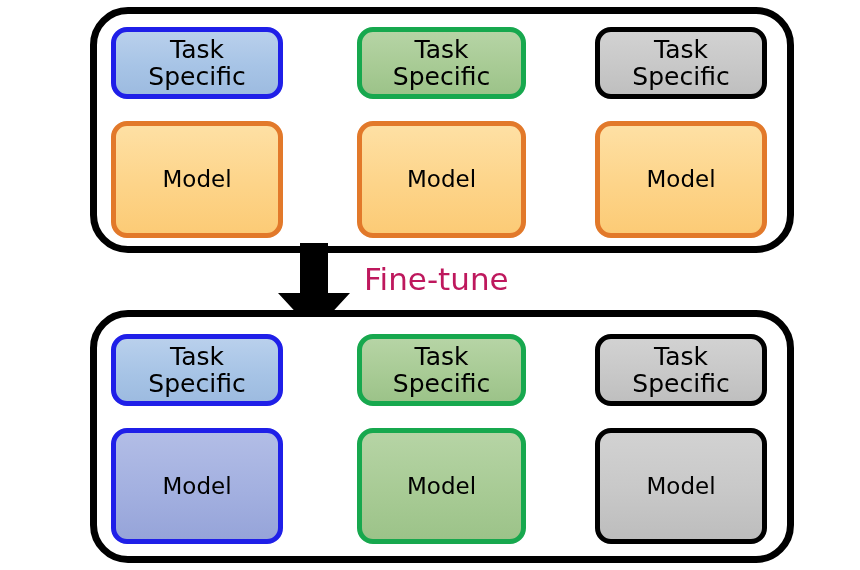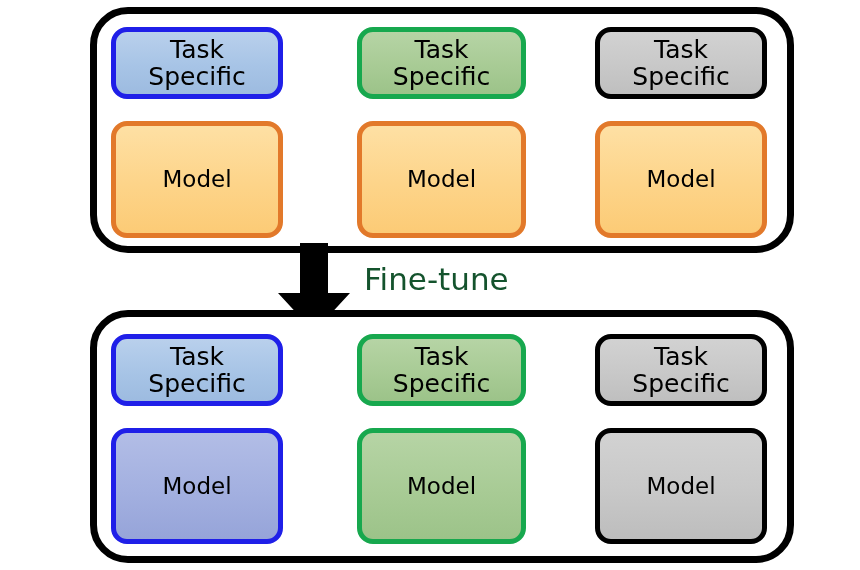--- a/index.html
+++ b/index.html
@@ -120,21 +120,21 @@
     height: 90px;
   }
   #arrow svg { display: block; }
 
   
   #finetune-label {
     position: absolute;
     left: 364px;
     top: 261px;
     font-size: 31px;
-    color: #14532d;
+    color: #be185d;
     white-space: nowrap;
     letter-spacing: 0px;
     text-align: right;
   }
 </style>
 </head>
 <body>
 
 <div id="stage">
 

